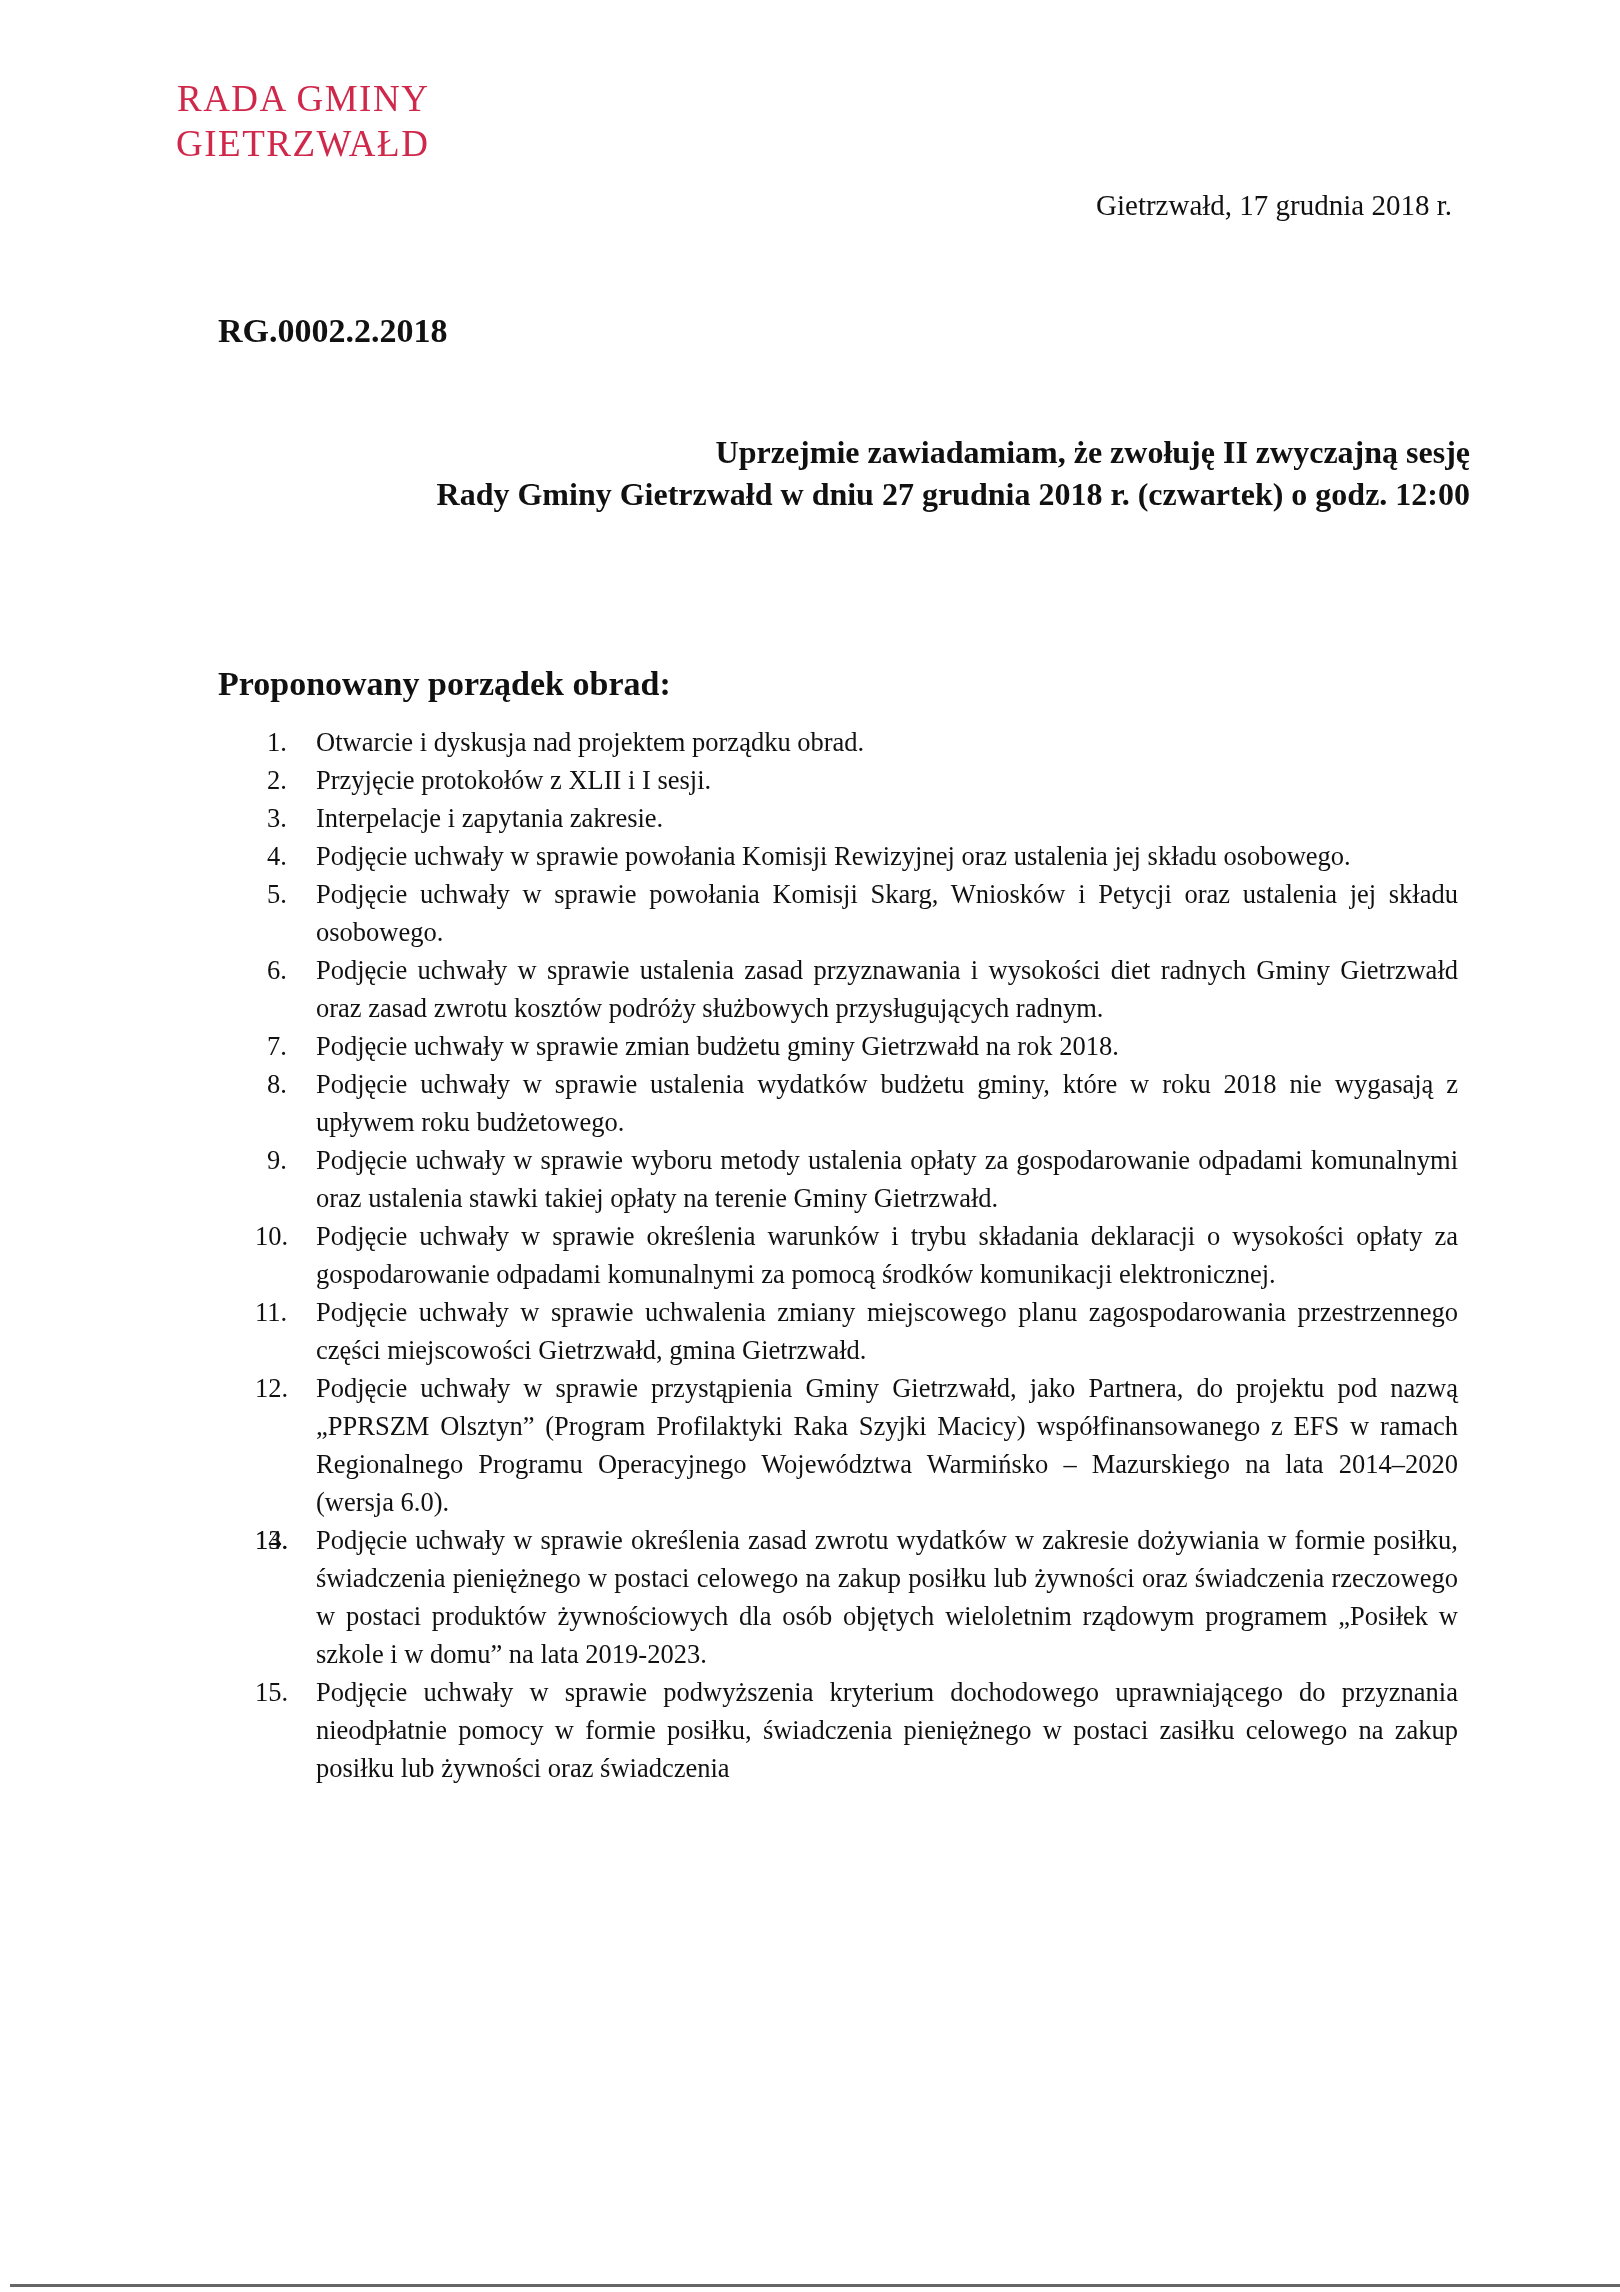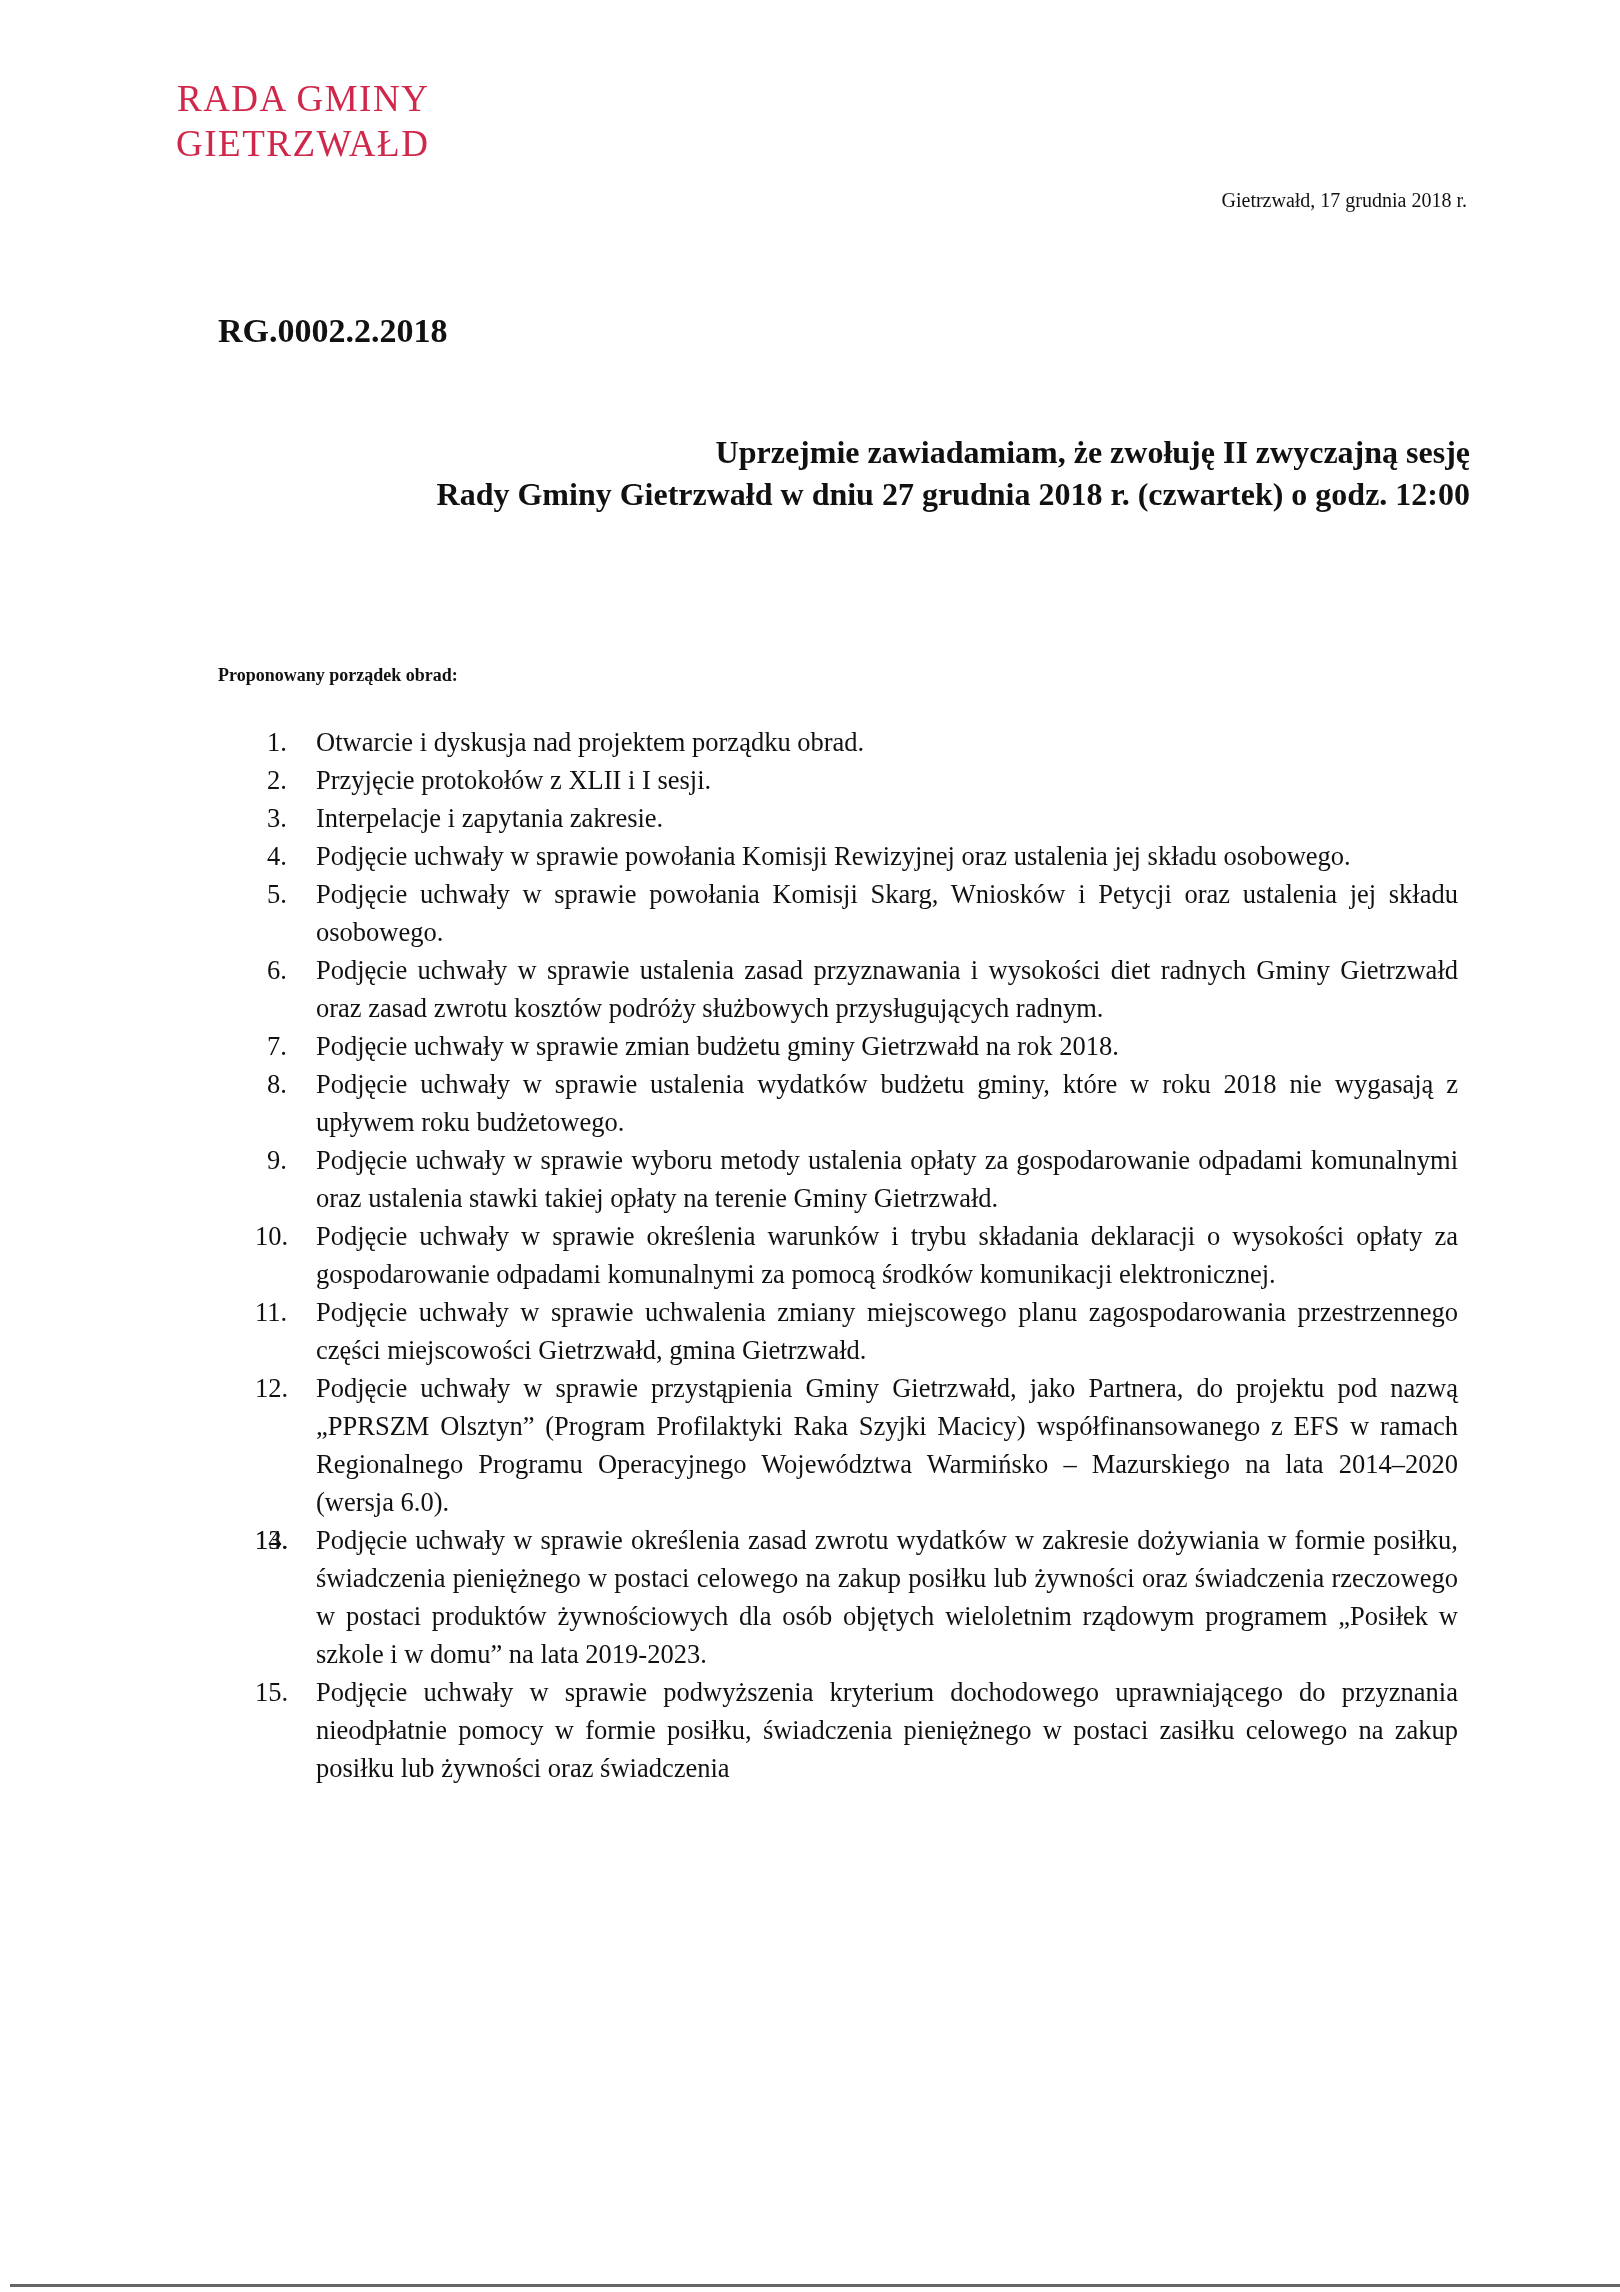--- a/index.html
+++ b/index.html
@@ -23,23 +23,23 @@
       font-family: "Liberation Serif", "DejaVu Serif", serif;
       font-size: 37px;
       line-height: 45px;
       letter-spacing: 1.5px;
       font-weight: normal;
       text-align: right;
     }
     .letterhead div { white-space: nowrap; }
     .date-line {
       position: absolute;
-      right: 153px;
+      right: 168px;
       top: 189px;
-      font-size: 20px;
+      font-size: 29px;
       white-space: nowrap;
       text-align: right;
     }
     .ref-number {
       position: absolute;
       left: 218px;
       top: 312px;
       font-size: 34px;
       font-weight: bold;
     }
@@ -51,21 +51,21 @@
       text-align: right;
       font-size: 32px;
       font-weight: bold;
       line-height: 42px;
     }
     .announcement div { white-space: nowrap; }
     .agenda-title {
       position: absolute;
       left: 218px;
       top: 665px;
-      font-size: 18px;
+      font-size: 34px;
       font-weight: bold;
     }
     .agenda {
       position: absolute;
       left: 218px;
       top: 723px;
       width: 1240px;
       margin: 0;
       padding: 0;
       list-style: none;

